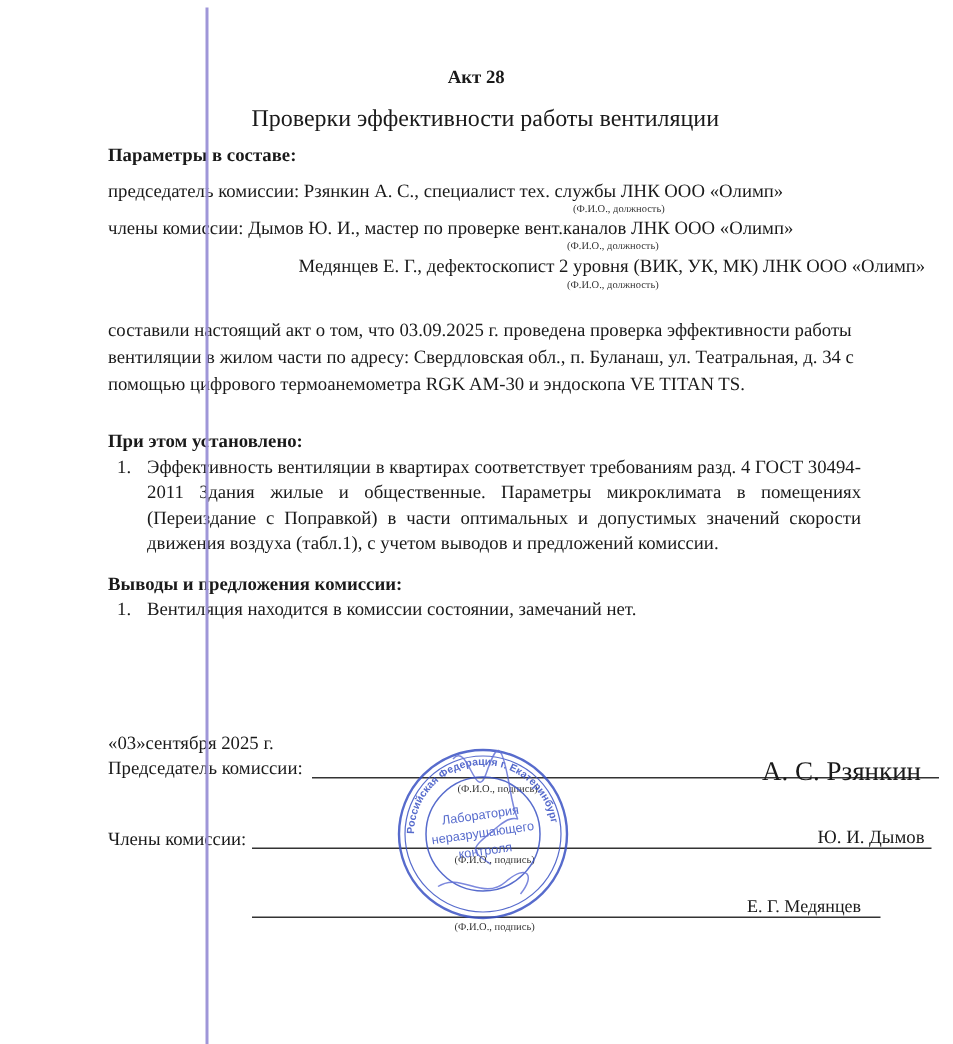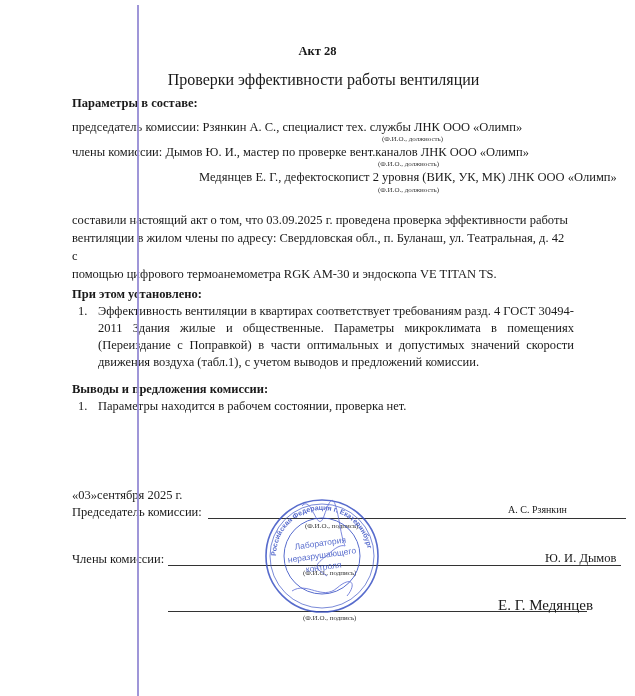--- a/index.html
+++ b/index.html
@@ -45,50 +45,50 @@
     <span>члены комиссии:</span>
     <span class="u">Дымов Ю. И., мастер по проверке вент.каналов ЛНК ООО «Олимп»</span>
   </div>
   <div class="abs caption" style="left:378px; top:160px;">(Ф.И.О., должность)</div>
 
   <div class="abs u" style="left:163px; top:170px; font-size:12.5px;margin-left:36px;">Медянцев Е. Г., дефектоскопист 2 уровня (ВИК, УК, МК) ЛНК ООО «Олимп»</div>
   <div class="abs caption" style="left:378px; top:186px;">(Ф.И.О., должность)</div>
 
   <div class="para" style="top:211px;">
     <div>составили настоящий акт о том, что 03.09.2025 г. проведена проверка эффективности работы</div>
-    <div><span>вентиляции в </span><span class="u">жилом члены</span><span> по адресу: Свердловская обл., п. Буланаш, ул. Театральная, д. 42 с</span></div>
+    <div><span>вентиляции в </span><span class="u">жилом части</span><span> по адресу: Свердловская обл., п. Буланаш, ул. Театральная, д. 34 с</span></div>
     <div>помощью цифрового термоанемометра RGK AM-30 и эндоскопа VE TITAN TS.</div>
   </div>
 
   <div class="abs bold" style="left:72px; top:287px; font-size:12.5px;">При этом установлено:</div>
   <div class="list-item" style="top:303px;">
     <span class="list-num">1.</span>
     <span>Эффективность вентиляции в квартирах соответствует требованиям разд. 4 ГОСТ 30494-2011 Здания жилые и общественные. Параметры микроклимата в помещениях (Переиздание с Поправкой) в части оптимальных и допустимых значений скорости движения воздуха (табл.1), с учетом выводов и предложений комиссии.</span>
   </div>
 
   <div class="abs bold" style="left:72px; top:382px; font-size:12.5px;">Выводы и предложения комиссии:</div>
   <div class="list-item" style="top:398px;">
     <span class="list-num">1.</span>
-    <span>Параметры находится в рабочем состоянии, </span><span class="u">проверка нет.</span>
+    <span>Вентиляция находится в комиссии состоянии, </span><span class="u">замечаний нет.</span>
   </div>
 
   <div class="abs" style="left:72px; top:488px; font-size:12.5px;text-align:center;">«03»сентября 2025 г.</div>
 
   <div class="abs" style="left:72px; top:505px; font-size:12.5px;">Председатель комиссии:</div>
   <div class="sig-line" style="left:208px; top:518px; width:418px;"></div>
-  <div class="abs" style="left:508px; top:504px; font-size:10px;">А. С. Рзянкин</div>
+  <div class="abs" style="left:508px; top:504px; font-size:18px;">А. С. Рзянкин</div>
   <div class="abs caption" style="left:305px; top:522px;">(Ф.И.О., подпись)</div>
 
   <div class="abs" style="left:72px; top:552px; font-size:12.5px;">Члены комиссии:</div>
   <div class="sig-line" style="left:168px; top:565px; width:453px;"></div>
   <div class="abs" style="left:507px; top:551px; font-size:12.5px;margin-left:38px;">Ю. И. Дымов</div>
   <div class="abs caption" style="left:303px; top:569px;">(Ф.И.О., подпись)</div>
 
   <div class="sig-line" style="left:168px; top:611px; width:419px;"></div>
-  <div class="abs" style="left:498px; top:597px; font-size:15px;">Е. Г. Медянцев</div>
+  <div class="abs" style="left:498px; top:597px; font-size:12px;">Е. Г. Медянцев</div>
   <div class="abs caption" style="left:303px; top:614px;">(Ф.И.О., подпись)</div>
 
   <div class="stamp">
     <svg width="120" height="120" viewBox="0 0 120 120">
       <defs>
         <path id="ringPath" d="M 60,60 m -46,0 a 46,46 0 1,1 92,0 a 46,46 0 1,1 -92,0"></path>
       </defs>
       <circle cx="60" cy="60" r="56" fill="none" stroke="#3a52c4" stroke-width="1.6"></circle>
       <circle cx="60" cy="60" r="52" fill="none" stroke="#3a52c4" stroke-width="0.8"></circle>
       <circle cx="60" cy="60" r="38" fill="none" stroke="#3a52c4" stroke-width="1"></circle>

